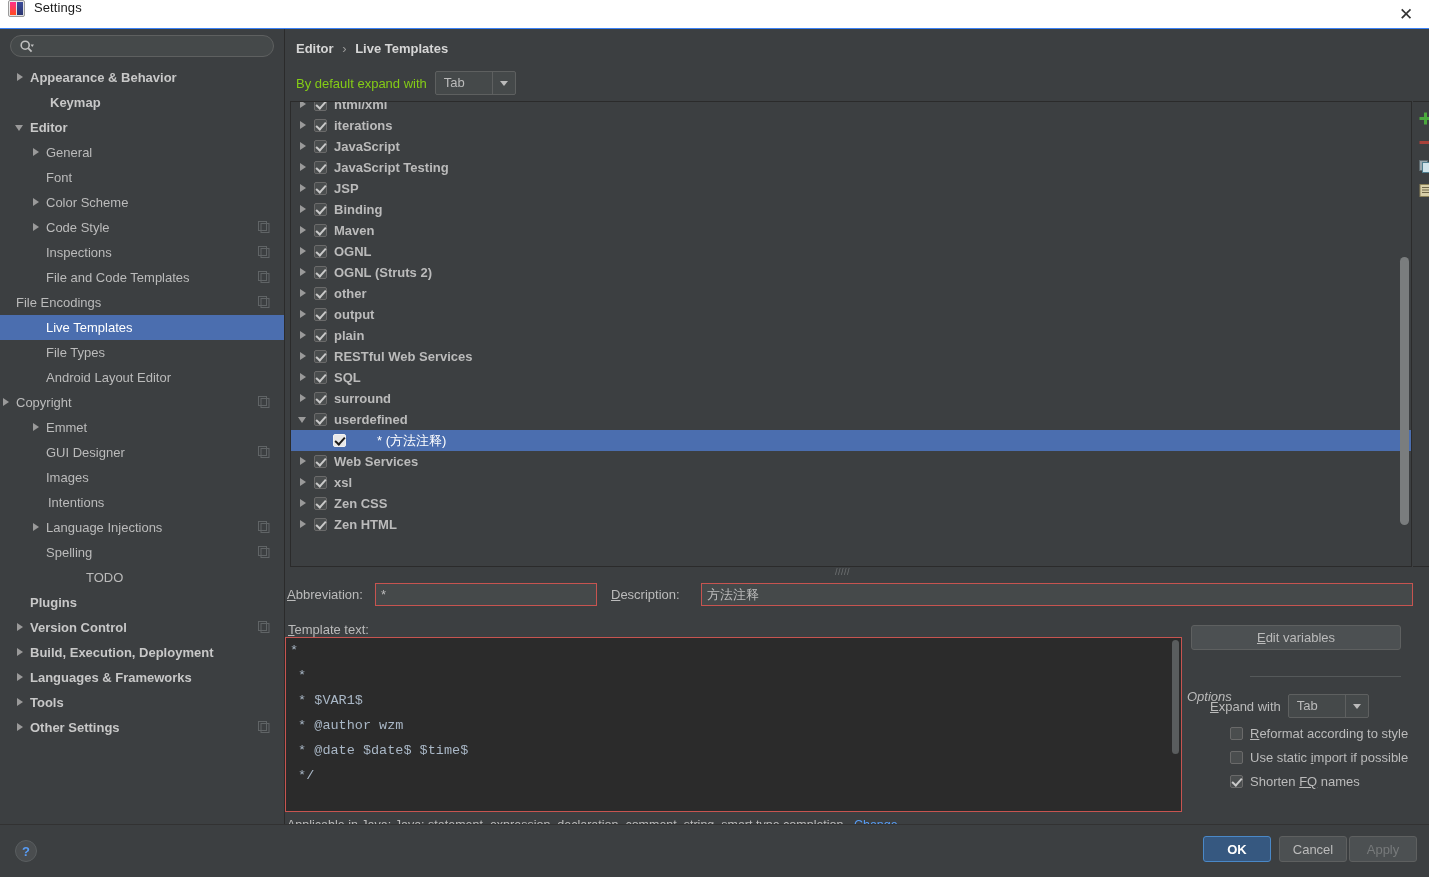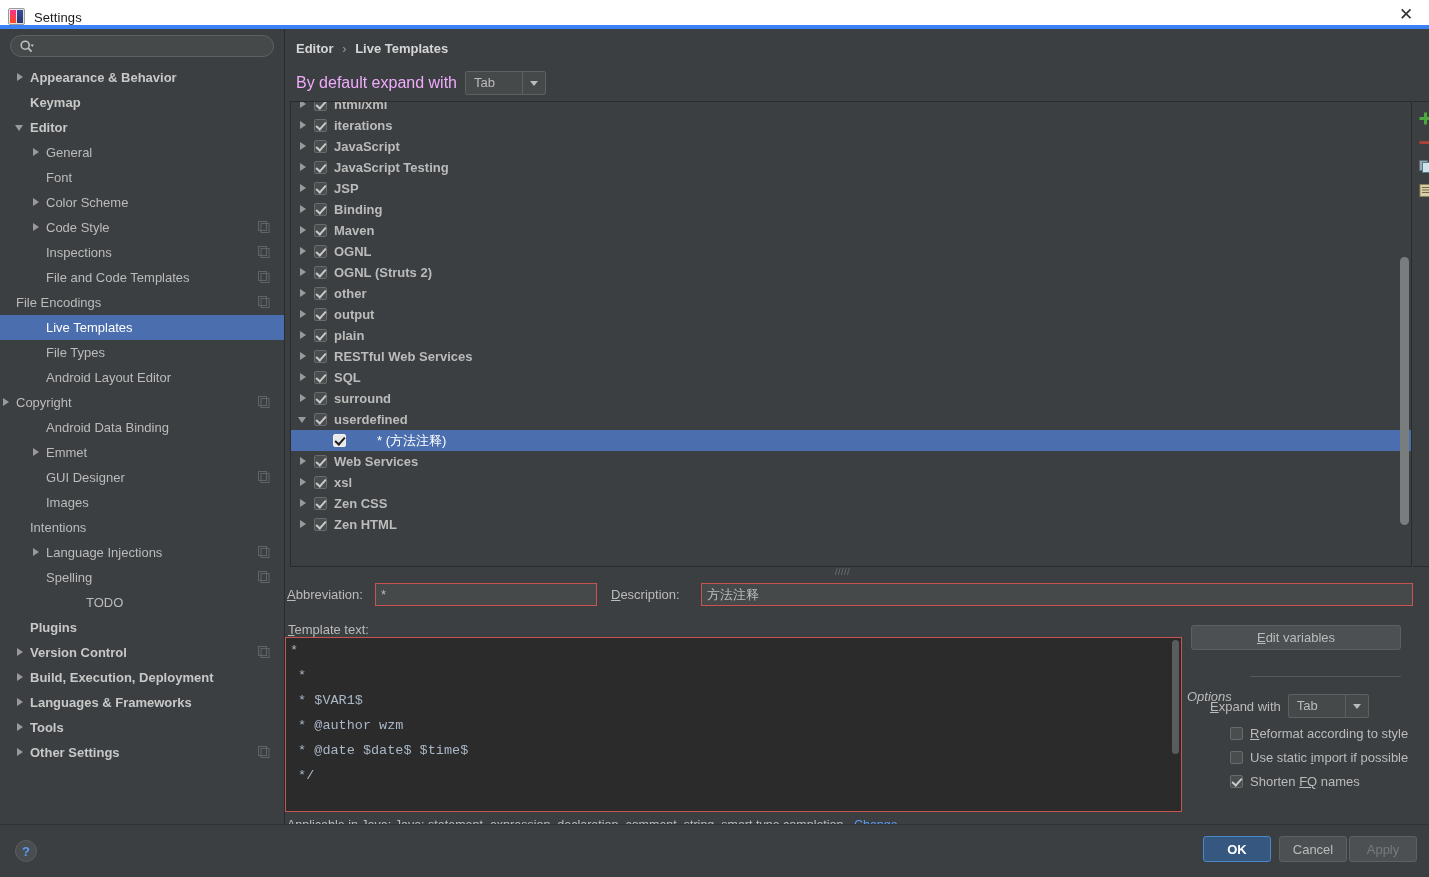--- a/index.html
+++ b/index.html
@@ -10,22 +10,22 @@
     background: #3c3f41;
     font-family: "Liberation Sans", sans-serif;
     -webkit-font-smoothing: antialiased;
   }
   body { position: relative; }
 
   
   .titlebar {
     position: absolute; left: 0; top: 0; width: 1429px; height: 29px;
     background: #ffffff;
-    border-bottom: 4px solid #3b82f6;
-    display: flex; align-items: flex-end;
+    border-bottom: 1px solid #3b82f6;
+    display: flex; align-items: flex-start;
   }
   .title-icon {
     margin-left: 8px; width: 17px; height: 17px; position: relative;
     background: linear-gradient(135deg,#f0f0f0 0%,#dcdcdc 100%);
     border: 1px solid #9b9b9b; border-radius: 2px;
     overflow: hidden; flex: none;
   }
   .title-icon::before {
     content: ""; position: absolute; left: 1px; top: 1px; width: 6px; height: 13px;
     background: linear-gradient(180deg,#ff318c 0%,#ff4b1f 100%);
@@ -104,21 +104,21 @@
   .breadcrumb {
     position: absolute; left: 11px; top: 12px;
     font-size: 13px; font-weight: bold; color: #d6d6d6;
   }
   .breadcrumb .sep { color: #9a9a9a; font-weight: normal; margin: 0 5px; }
 
   .expand-row {
     position: absolute; left: 11px; top: 42px;
     display: flex; align-items: center;
   }
-  .expand-label { font-size: 16px; color: #f0abfc; margin-right: 8px; }
+  .expand-label { font-size: 13px; color: #84cc16; margin-right: 8px; }
   .combo {
     display: flex; align-items: center; height: 24px;
     border: 1px solid #5e6060; background: #45494a; border-radius: 2px;
   }
   .combo .val {
     min-width: 56px; padding: 0 8px; font-size: 13px; color: #bbbbbb;
     line-height: 22px;
   }
   .combo .arrowbox {
     width: 23px; height: 22px; border-left: 1px solid #5e6060;
@@ -281,21 +281,21 @@
           <polygon points="11.5,5.5 15,5.5 13.25,8" fill="#c0c0c0"></polygon>
         </svg>
         <input class="search-input" value="" placeholder="" style="">
       </div>
     </div>
     <div class="tree" id="sidebar-tree">
         <div class="tree-row bold" style="padding-left: 14px;">
           <span class="tw collapsed"></span>
           <span>Appearance &amp; Behavior</span>
         </div>
-        <div class="tree-row bold" style="padding-left: 14px;">
+        <div class="tree-row bold" style="padding-left: 14px; gap: 20px;">
           <span class="tw"></span>
           <span>Keymap</span>
         </div>
         <div class="tree-row bold" style="padding-left: 14px;">
           <span class="tw expanded"></span>
           <span>Editor</span>
         </div>
         <div class="tree-row" style="padding-left: 30px;">
           <span class="tw collapsed"></span>
           <span>General</span>
@@ -354,40 +354,36 @@
         </div>
         <div class="tree-row" style="">
           <span class="tw collapsed"></span>
           <span>Copyright</span>
           <svg class="sync-icon" viewBox="0 0 12 12">
             <rect x="0.5" y="0.5" width="8" height="9" fill="none" stroke="#8d9194"></rect>
             <rect x="3" y="2.5" width="8" height="9" fill="none" stroke="#8d9194"></rect>
           </svg>
         </div>
         <div class="tree-row" style="padding-left: 30px;">
-          <span class="tw"></span>
-          <span>Android Data Binding</span>
-        </div>
-        <div class="tree-row" style="padding-left: 30px;">
           <span class="tw collapsed"></span>
           <span>Emmet</span>
         </div>
         <div class="tree-row" style="padding-left: 30px; align-items: center;">
           <span class="tw"></span>
           <span>GUI Designer</span>
           <svg class="sync-icon" viewBox="0 0 12 12">
             <rect x="0.5" y="0.5" width="8" height="9" fill="none" stroke="#8d9194"></rect>
             <rect x="3" y="2.5" width="8" height="9" fill="none" stroke="#8d9194"></rect>
           </svg>
         </div>
         <div class="tree-row" style="padding-left: 30px;">
           <span class="tw"></span>
           <span>Images</span>
         </div>
-        <div class="tree-row" style="padding-left: 14px;">
+        <div class="tree-row" style="padding-left: 32px;">
           <span class="tw"></span>
           <span>Intentions</span>
         </div>
         <div class="tree-row" style="padding-left: 30px;">
           <span class="tw collapsed"></span>
           <span>Language Injections</span>
           <svg class="sync-icon" viewBox="0 0 12 12">
             <rect x="0.5" y="0.5" width="8" height="9" fill="none" stroke="#8d9194"></rect>
             <rect x="3" y="2.5" width="8" height="9" fill="none" stroke="#8d9194"></rect>
           </svg>

